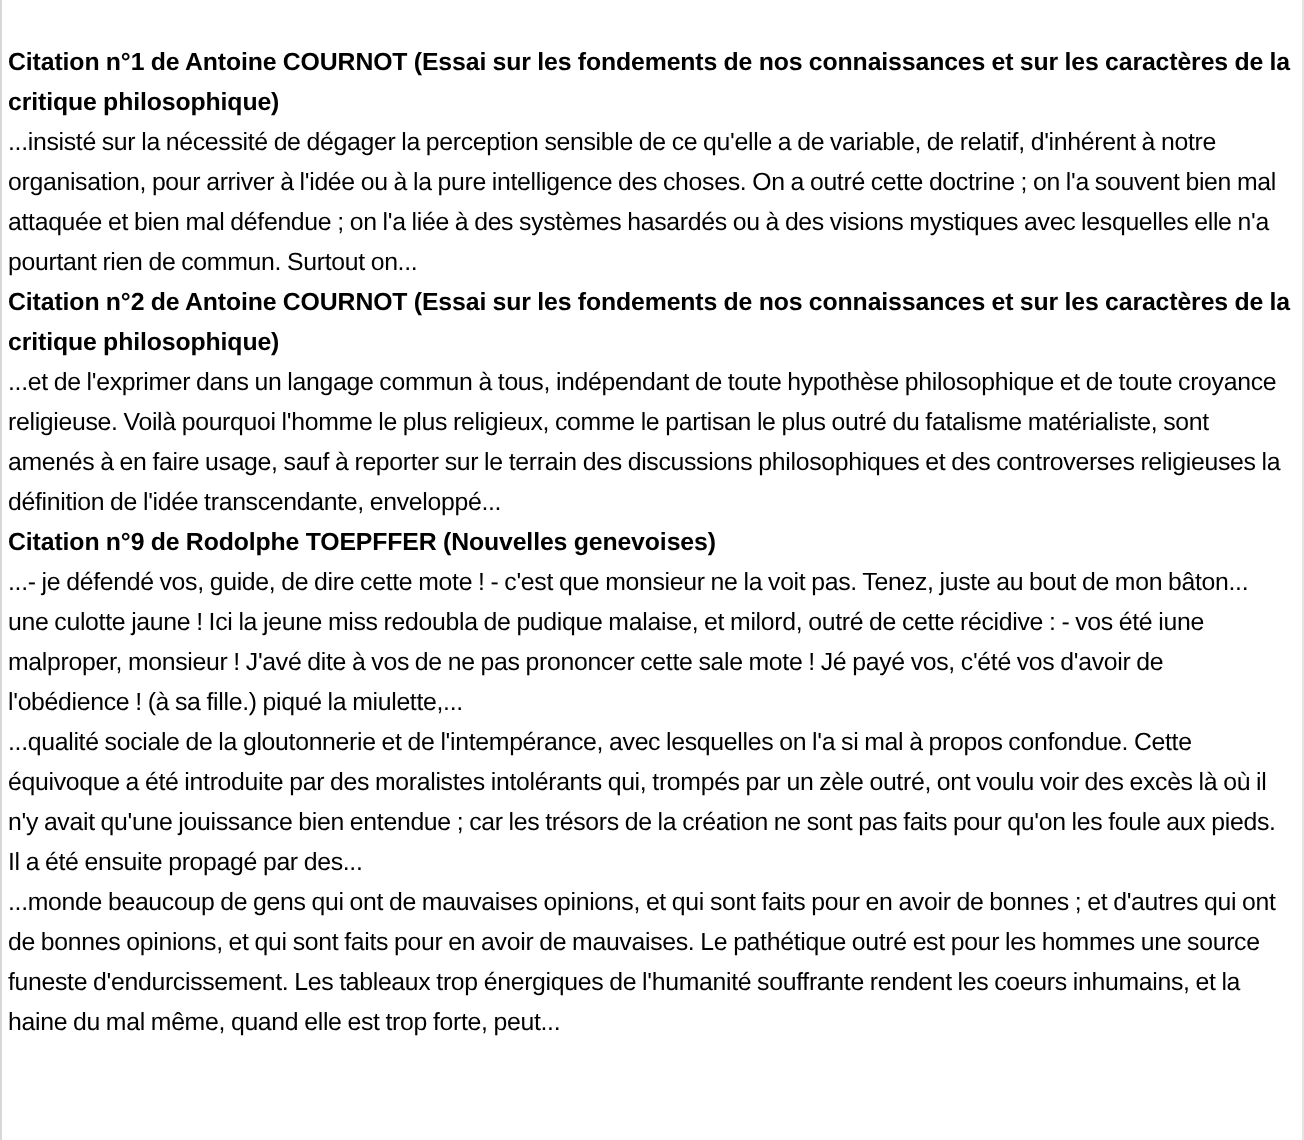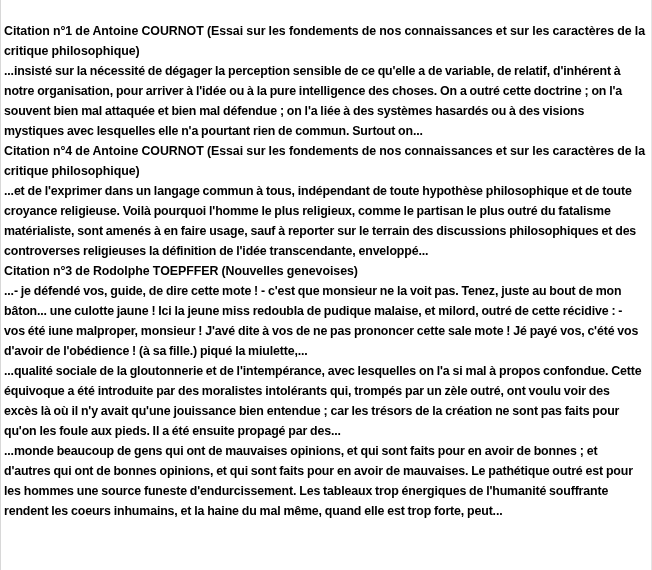--- a/index.html
+++ b/index.html
@@ -33,21 +33,21 @@
     font-size: 12.4px;
     line-height: 20px;
     color: #000000;
     margin: 0;
     padding: 0;
     letter-spacing: -0.05px;
     word-spacing: -0.2px;
   }
   .citation-body {
     font-family: "Liberation Sans", sans-serif;
-    font-weight: bold;
+    font-weight: normal;
     font-size: 12.4px;
     line-height: 20px;
     color: #000000;
     margin: 0;
     padding: 0;
     text-align: left;
     letter-spacing: -0.15px;
     word-spacing: -0.35px;
   }
 </style>
@@ -55,26 +55,26 @@
 <body>
 
 <div id="page">
 
   <div class="citation-entry">
     <div class="citation-heading">Citation n°1 de Antoine COURNOT (Essai sur les fondements de nos connaissances et sur les caractères de la critique philosophique)</div>
     <div class="citation-body">...insisté sur la nécessité de dégager la perception sensible de ce qu'elle a de variable, de relatif, d'inhérent à notre organisation, pour arriver à l'idée ou à la pure intelligence des choses. On a outré cette doctrine ; on l'a souvent bien mal attaquée et bien mal défendue ; on l'a liée à des systèmes hasardés ou à des visions mystiques avec lesquelles elle n'a pourtant rien de commun. Surtout on...</div>
   </div>
 
   <div class="citation-entry">
-    <div class="citation-heading">Citation n°4 de Antoine COURNOT (Essai sur les fondements de nos connaissances et sur les caractères de la critique philosophique)</div>
+    <div class="citation-heading">Citation n°2 de Antoine COURNOT (Essai sur les fondements de nos connaissances et sur les caractères de la critique philosophique)</div>
     <div class="citation-body">...et de l'exprimer dans un langage commun à tous, indépendant de toute hypothèse philosophique et de toute croyance religieuse. Voilà pourquoi l'homme le plus religieux, comme le partisan le plus outré du fatalisme matérialiste, sont amenés à en faire usage, sauf à reporter sur le terrain des discussions philosophiques et des controverses religieuses la définition de l'idée transcendante, enveloppé...</div>
   </div>
 
   <div class="citation-entry">
-    <div class="citation-heading">Citation n°3 de Rodolphe TOEPFFER (Nouvelles genevoises)</div>
+    <div class="citation-heading">Citation n°9 de Rodolphe TOEPFFER (Nouvelles genevoises)</div>
     <div class="citation-body">...- je défendé vos, guide, de dire cette mote ! - c'est que monsieur ne la voit pas. Tenez, juste au bout de mon bâton... une culotte jaune ! Ici la jeune miss redoubla de pudique malaise, et milord, outré de cette récidive : - vos été iune malproper, monsieur ! J'avé dite à vos de ne pas prononcer cette sale mote ! Jé payé vos, c'été vos d'avoir de l'obédience ! (à sa fille.) piqué la miulette,...</div>
   </div>
 
   <div class="citation-entry">
     <div class="citation-body">...qualité sociale de la gloutonnerie et de l'intempérance, avec lesquelles on l'a si mal à propos confondue. Cette équivoque a été introduite par des moralistes intolérants qui, trompés par un zèle outré, ont voulu voir des excès là où il n'y avait qu'une jouissance bien entendue ; car les trésors de la création ne sont pas faits pour qu'on les foule aux pieds. Il a été ensuite propagé par des...</div>
   </div>
 
   <div class="citation-entry">
     <div class="citation-body">...monde beaucoup de gens qui ont de mauvaises opinions, et qui sont faits pour en avoir de bonnes ; et d'autres qui ont de bonnes opinions, et qui sont faits pour en avoir de mauvaises. Le pathétique outré est pour les hommes une source funeste d'endurcissement. Les tableaux trop énergiques de l'humanité souffrante rendent les coeurs inhumains, et la haine du mal même, quand elle est trop forte, peut...</div>
   </div>

